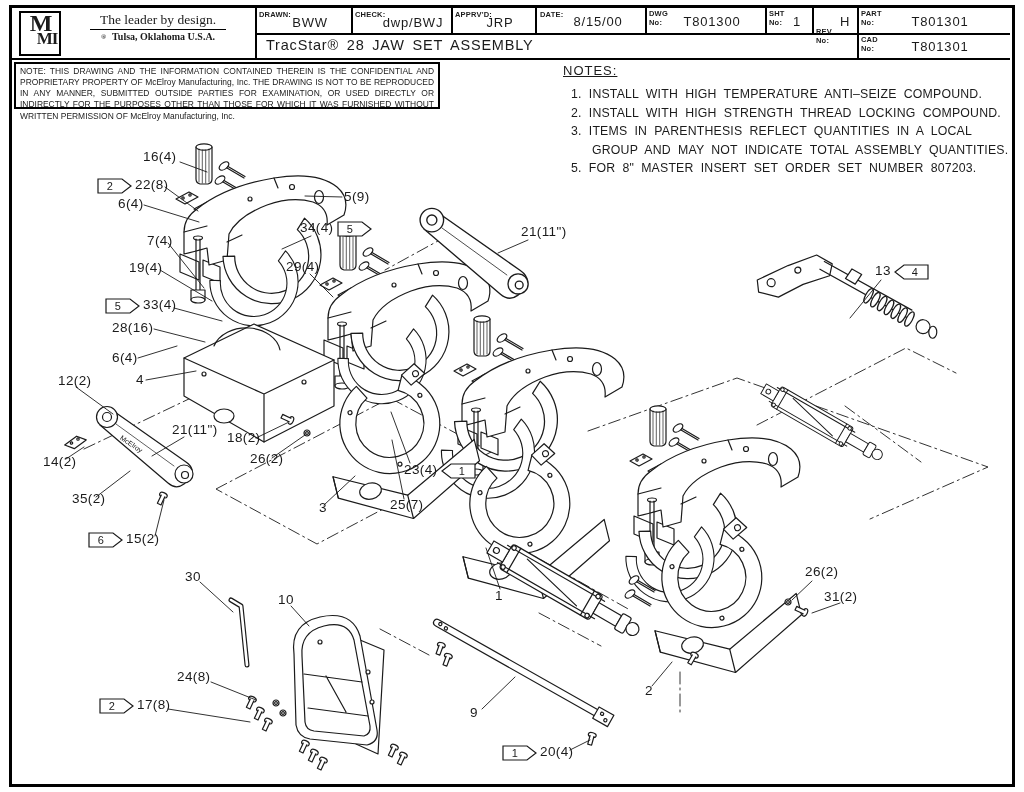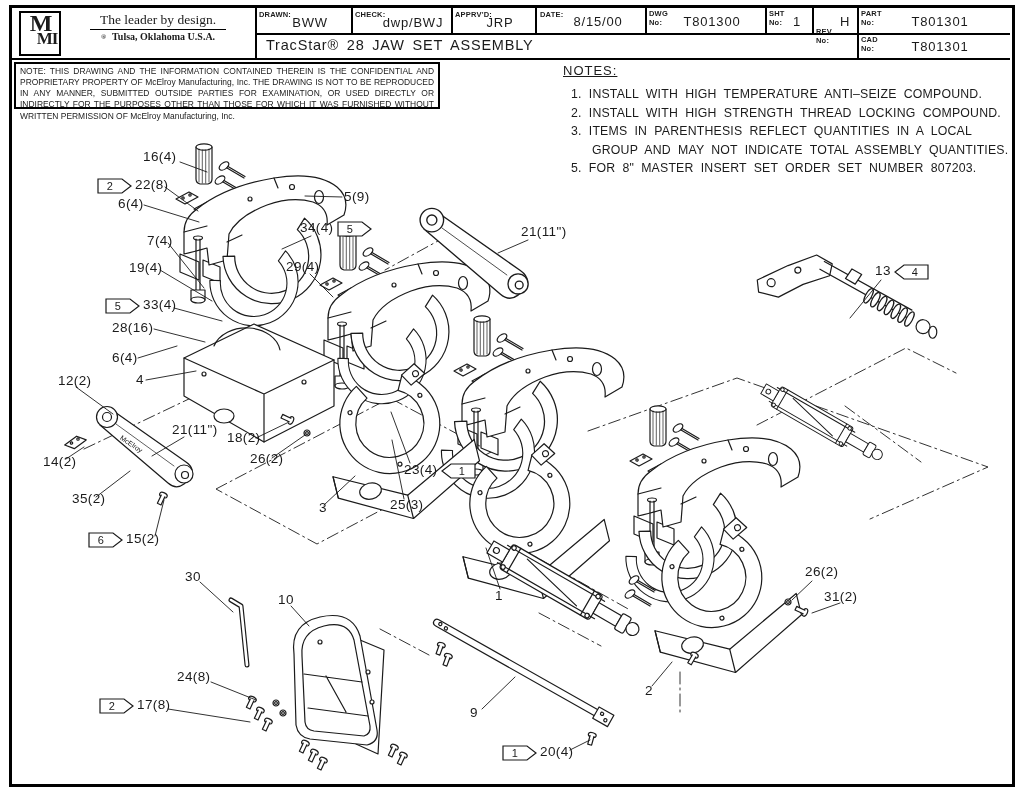--- a/index.html
+++ b/index.html
@@ -362,21 +362,21 @@
     <span>15(2)</span>
     </div>
   <div class="callout" style="left:404px;top:463px">
       <span>23(4)</span>
     <svg class="flag-svg" width="35" height="16">
         <polygon points="34,1 10,1 1,8 10,15 34,15" fill="#fff" stroke="#1b1b1b" stroke-width="1.2"></polygon>
         <text x="21" y="12" text-anchor="middle">1</text>
       </svg>
     </div>
   <div class="callout" style="left:390px;top:498px">
-      <span>25(3)</span>
+      <span>25(7)</span>
     </div>
   <div class="callout" style="left:319px;top:501px">
       <span>3</span>
     </div>
   <div class="callout" style="left:495px;top:589px">
       <span>1</span>
     </div>
   <div class="callout" style="left:875px;top:264px">
       <span>13</span>
     <svg class="flag-svg" width="35" height="16">

